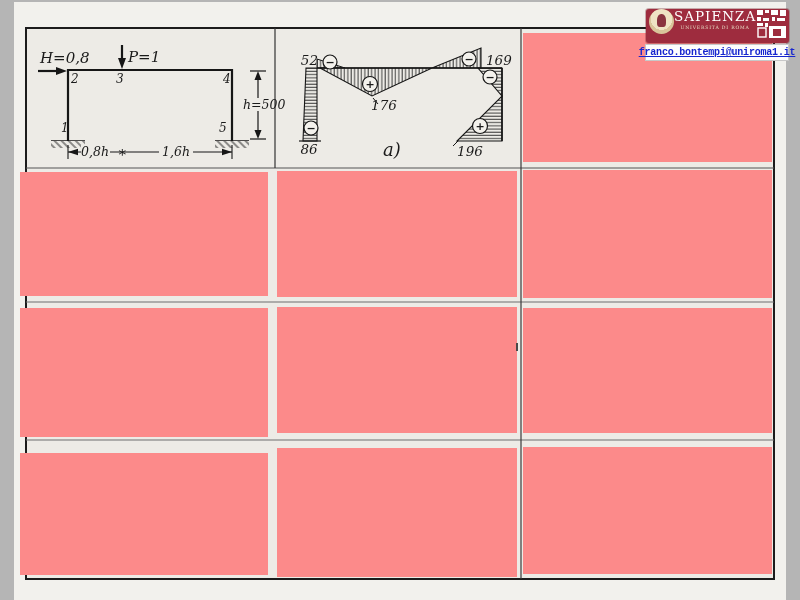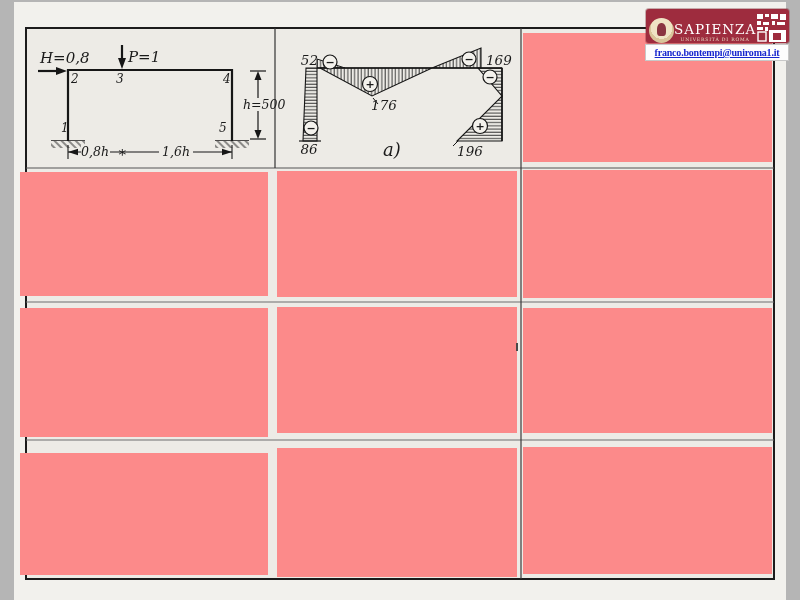--- a/index.html
+++ b/index.html
@@ -16,21 +16,21 @@
   }
   .figure-svg{position:absolute;left:0;top:0;z-index:1;}
   .mask{
     position:absolute;
     background:#fc8a8a;
     z-index:2;
   }
   .logo-block{
     position:absolute;left:646px;top:9px;width:143px;height:34px;
     background:#9e2c3e;border-radius:3px;
-    display:flex;align-items:flex-end;
+    display:flex;align-items:flex-start;
     padding:0 3px;box-sizing:border-box;
     z-index:3;
     box-shadow:0 0 0 1px rgba(120,40,50,.35);
   }
   .emblem{
     width:25px;height:25px;border-radius:50%;
     background:radial-gradient(circle at 50% 40%, #efe3c4 0 55%, #d9c49a 56% 100%);
     flex:0 0 auto;position:relative;
   }
   .emblem-core{
@@ -46,21 +46,21 @@
     color:#e6d9c2;font-family:"DejaVu Serif", serif;
     font-size:4.6px;letter-spacing:0.8px;margin-top:2px;
   }
   .qr{flex:0 0 auto;width:31px;height:30px;position:relative;}
   .email-box{
     position:absolute;left:645px;top:44px;width:142px;height:15px;
     background:#fdfdfd;border:1px solid #c8c8c8;
     z-index:3;display:flex;align-items:center;justify-content:center;
   }
   .email-link{
-    font-family:Liberation Serif, serif;
+    font-family:Liberation Mono, monospace;
     font-size:10px;font-weight:bold;letter-spacing:-0.2px;
     color:#1726cf;text-decoration:underline;cursor:pointer;
   }
   .artifact{position:absolute;left:516px;top:343px;width:2px;height:8px;background:#4a4a4a;z-index:2;}
   .top-strip{position:absolute;left:0;top:0;width:800px;height:2px;background:#b5b5b5;z-index:4;}
 </style>
 </head>
 <body>
 
 <div id="stage">

